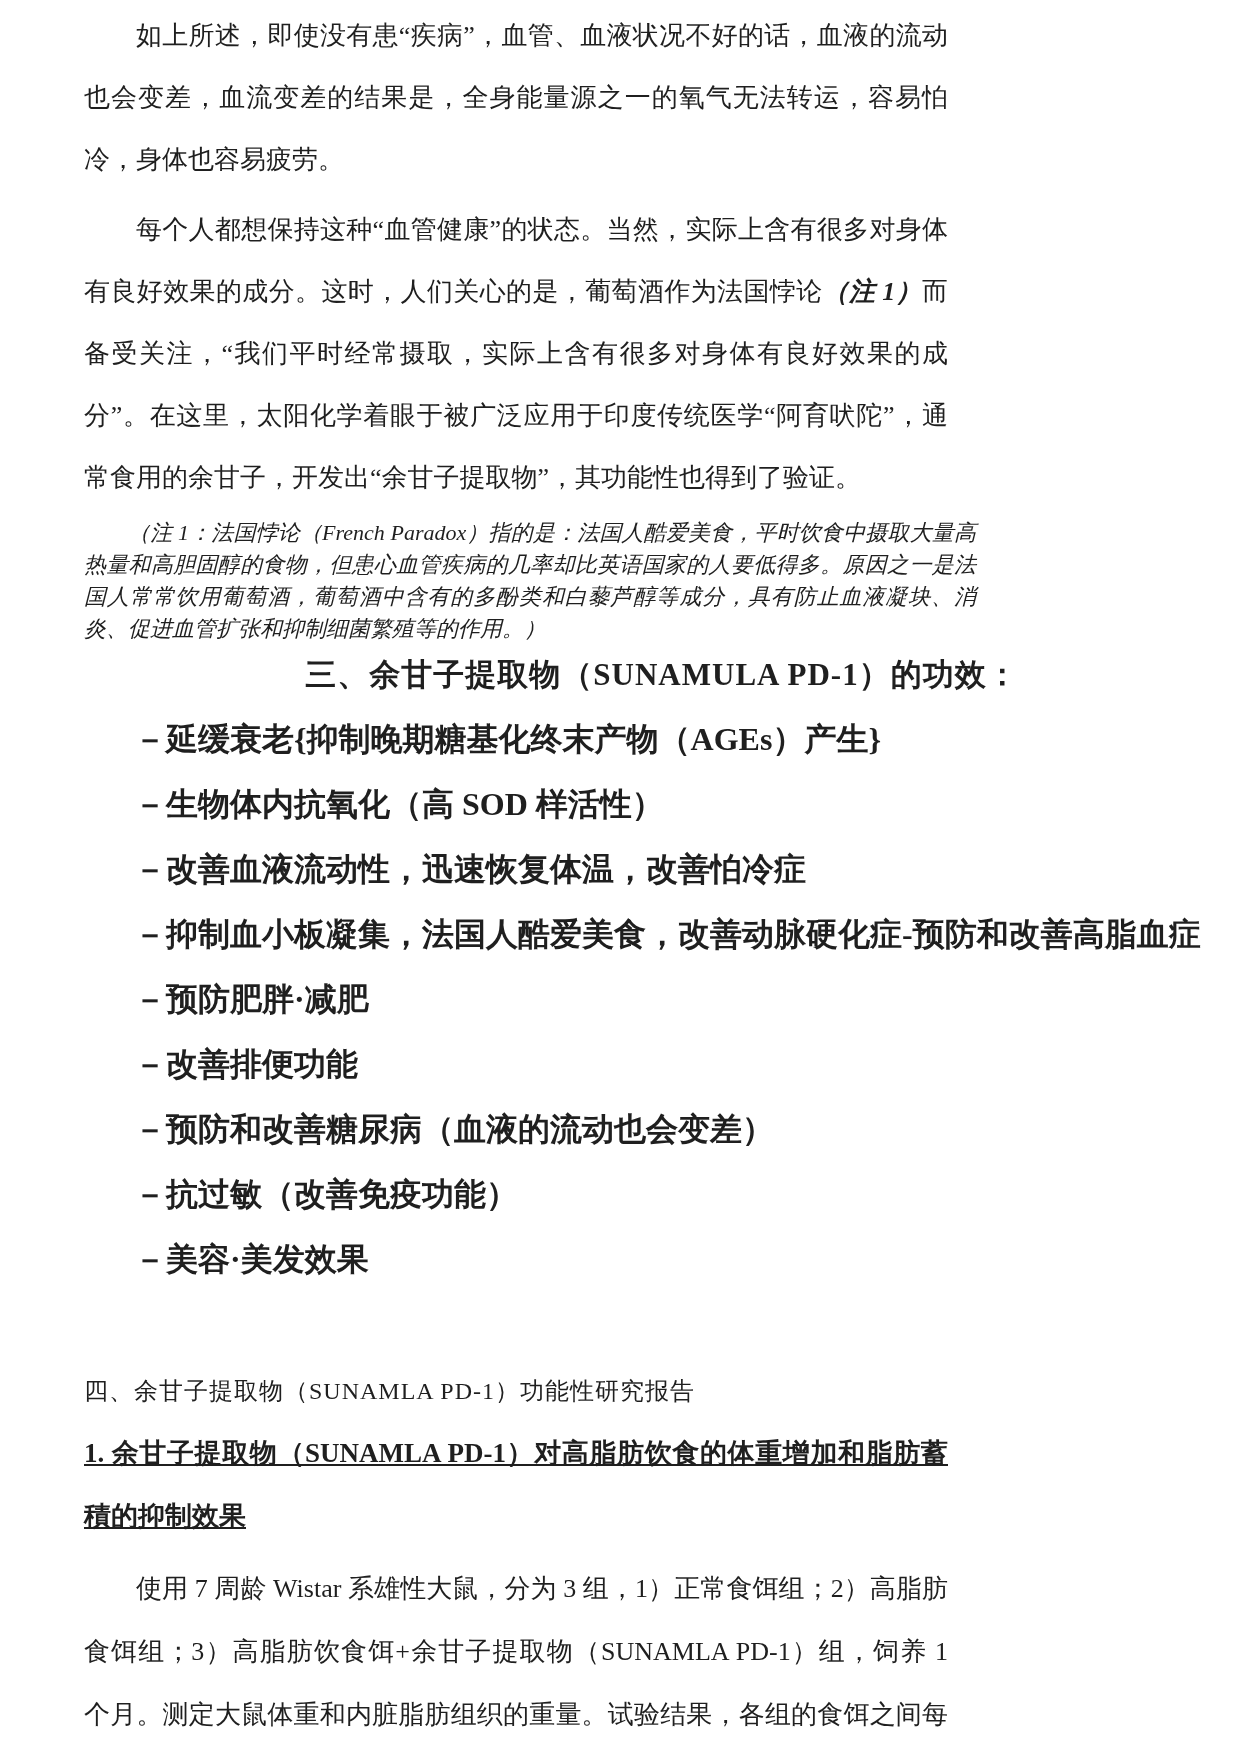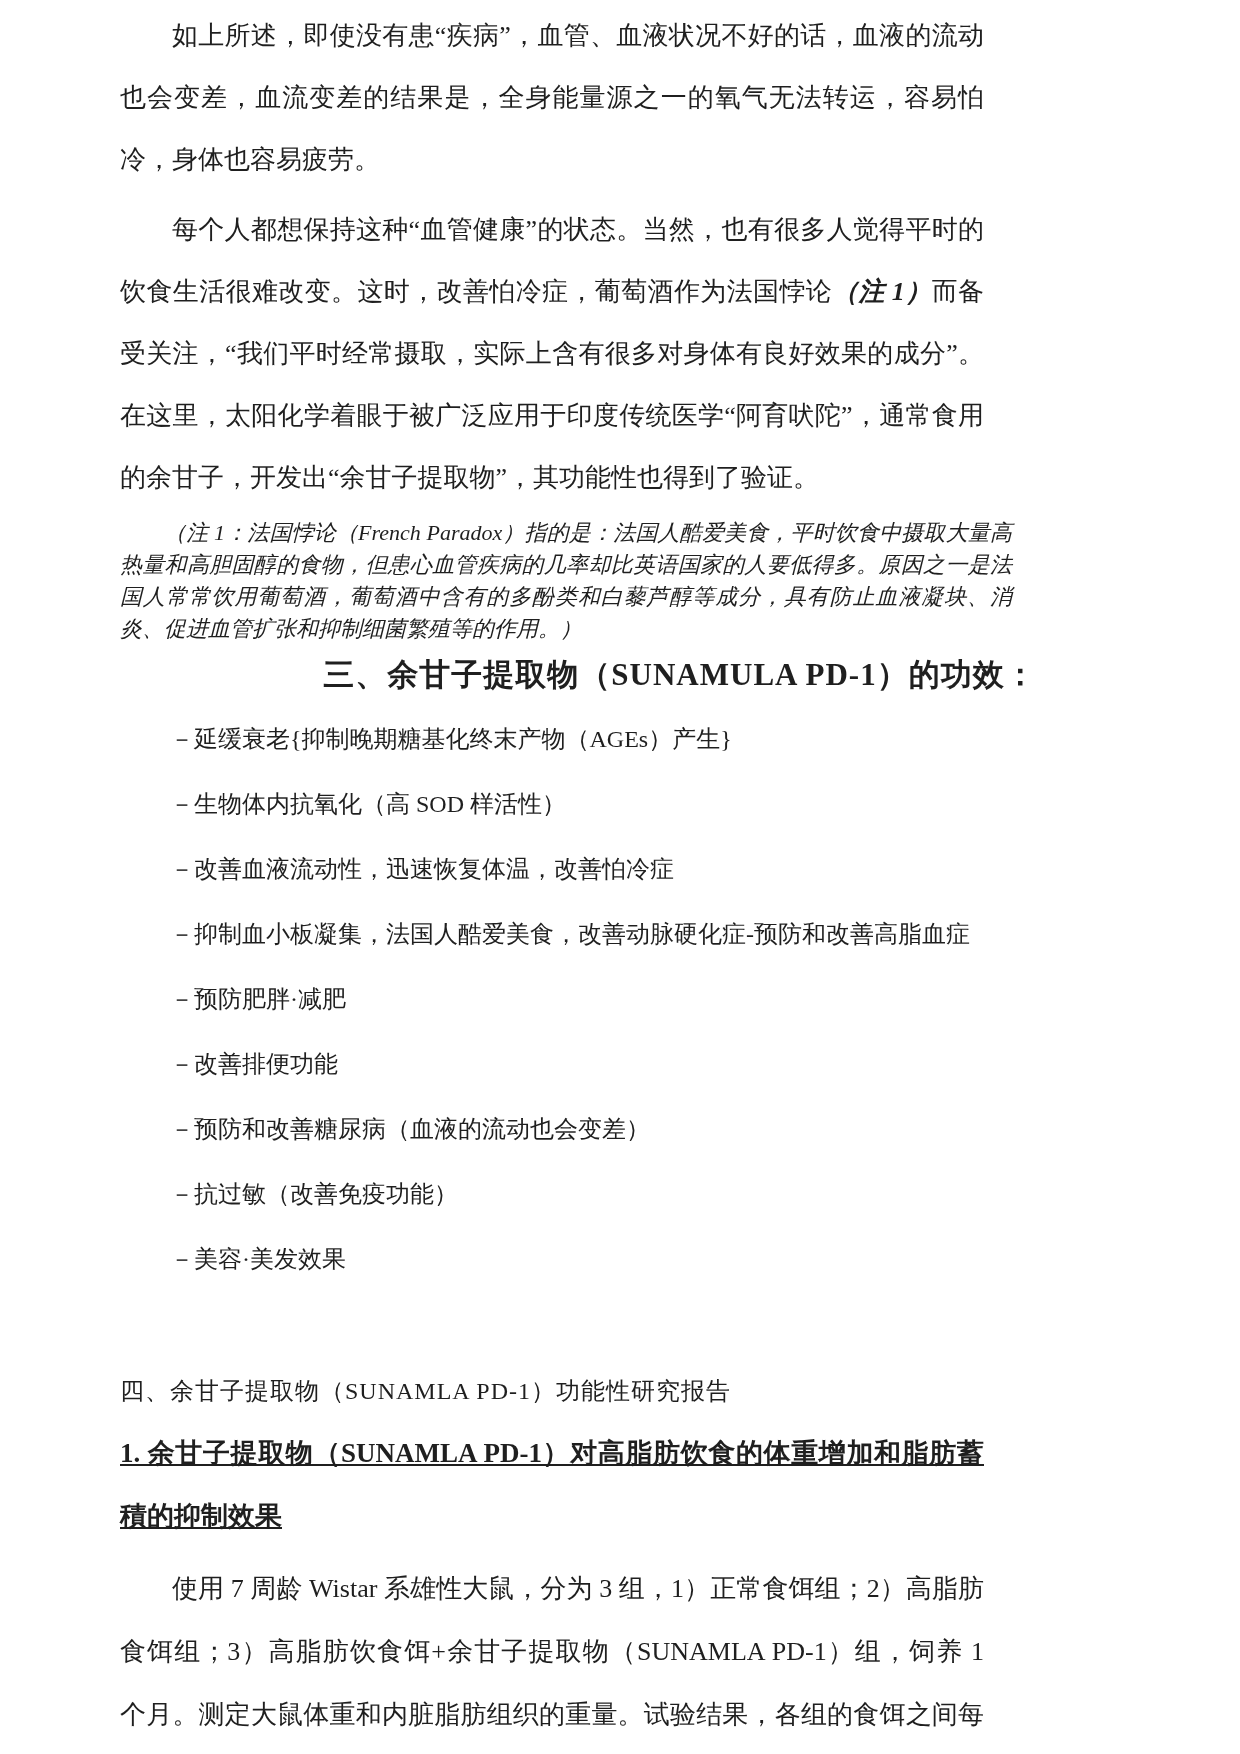--- a/index.html
+++ b/index.html
@@ -5,21 +5,21 @@
 <style>
   html, body { margin: 0; padding: 0; background: #ffffff; }
   .page {
     position: relative;
     width: 1240px;
     height: 1754px;
     background: #ffffff;
     color: #1f1f1f;
     font-family: "Liberation Serif", "DejaVu Serif", serif;
     box-sizing: border-box;
-    padding: 5px 0 0 120px;
+    padding: 5px 0 0 84px;
     overflow: hidden;
   }
   .para {
     width: 864px;
     font-size: 26px;
     line-height: 62px;
     text-align: justify;
     text-indent: 52px;
     margin: 0;
   }
@@ -41,22 +41,23 @@
     letter-spacing: 1px;
     margin: 10px 0 0 0;
     text-align: center;
   }
   .effects-list {
     list-style: none;
     margin: 12px 0 0 0;
     padding: 0 0 0 50px;
   }
   .effects-list li {
-    font-size: 24px;
+    font-size: 32px;
     line-height: 65px;
+    font-weight: bold;
   }
   .heading-4 {
     font-size: 24px;
     font-weight: normal;
     line-height: 40px;
     letter-spacing: 1px;
     margin: 79px 0 0 0;
   }
   .study-title {
     width: 864px;
@@ -76,21 +77,21 @@
     margin: 9px 0 0 0;
   }
 </style>
 </head>
 <body>
 
 <div class="page">
 
   <p class="para">如上所述，即使没有患“疾病”，血管、血液状况不好的话，血液的流动也会变差，血流变差的结果是，全身能量源之一的氧气无法转运，容易怕冷，身体也容易疲劳。</p>
 
-  <p class="para para-2"><span>每个人都想保持这种“血管健康”的状态。当然，也有很多人觉得平时的饮食生活很难改变。这时，改善怕冷症，葡萄酒作为法国悖论</span><span class="note-ref">（注 1）</span><span>而备受关注，“我们平时经常摄取，实际上含有很多对身体有良好效果的成分”。在这里，太阳化学着眼于被广泛应用于印度传统医学“阿育吠陀”，通常食用的余甘子，开发出“余甘子提取物”，其功能性也得到了验证。</span></p>
+  <p class="para para-2"><span>每个人都想保持这种“血管健康”的状态。当然，实际上含有很多对身体有良好效果的成分。这时，人们关心的是，葡萄酒作为法国悖论</span><span class="note-ref">（注 1）</span><span>而备受关注，“我们平时经常摄取，实际上含有很多对身体有良好效果的成分”。在这里，太阳化学着眼于被广泛应用于印度传统医学“阿育吠陀”，通常食用的余甘子，开发出“余甘子提取物”，其功能性也得到了验证。</span></p>
 
   <p class="footnote">（注 1：法国悖论（French Paradox）指的是：法国人酷爱美食，平时饮食中摄取大量高热量和高胆固醇的食物，但患心血管疾病的几率却比英语国家的人要低得多。原因之一是法国人常常饮用葡萄酒，葡萄酒中含有的多酚类和白藜芦醇等成分，具有防止血液凝块、消炎、促进血管扩张和抑制细菌繁殖等的作用。）</p>
 
   <h2 class="heading-3">三、余甘子提取物（SUNAMULA PD-1）的功效：</h2>
 
   <ul class="effects-list">
     <li>－延缓衰老{抑制晚期糖基化终末产物（AGEs）产生}</li>
     <li>－生物体内抗氧化（高 SOD 样活性）</li>
     <li>－改善血液流动性，迅速恢复体温，改善怕冷症</li>
     <li>－抑制血小板凝集，法国人酷爱美食，改善动脉硬化症-预防和改善高脂血症</li>

